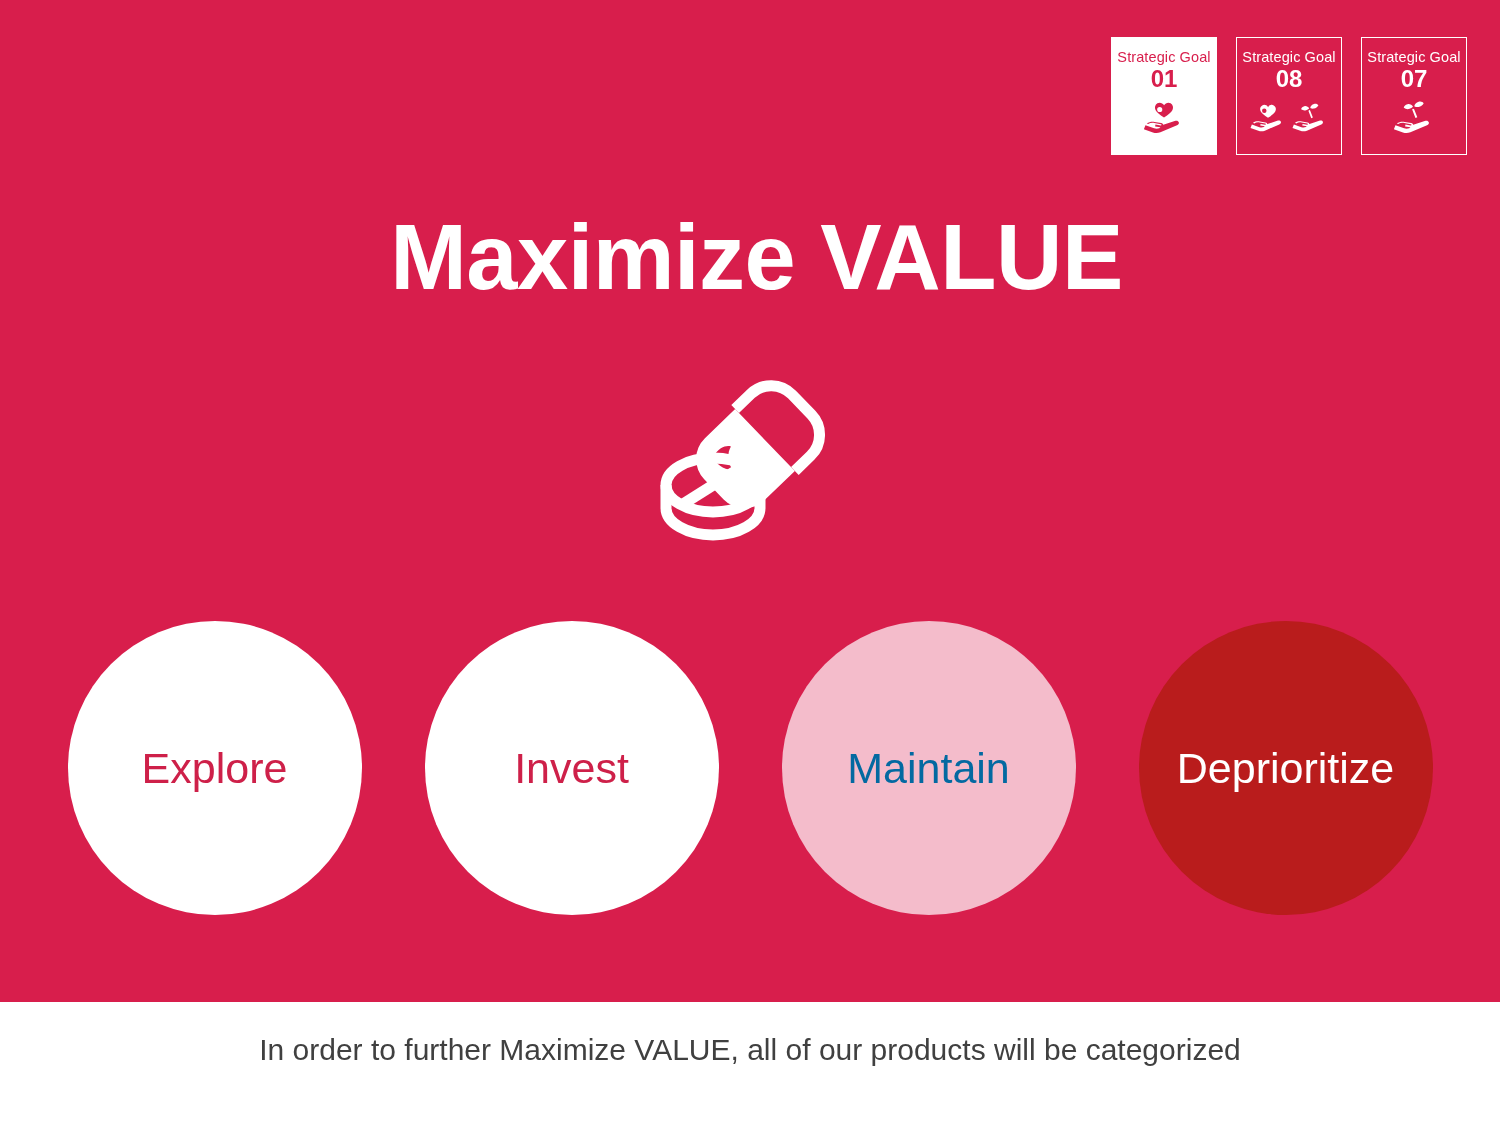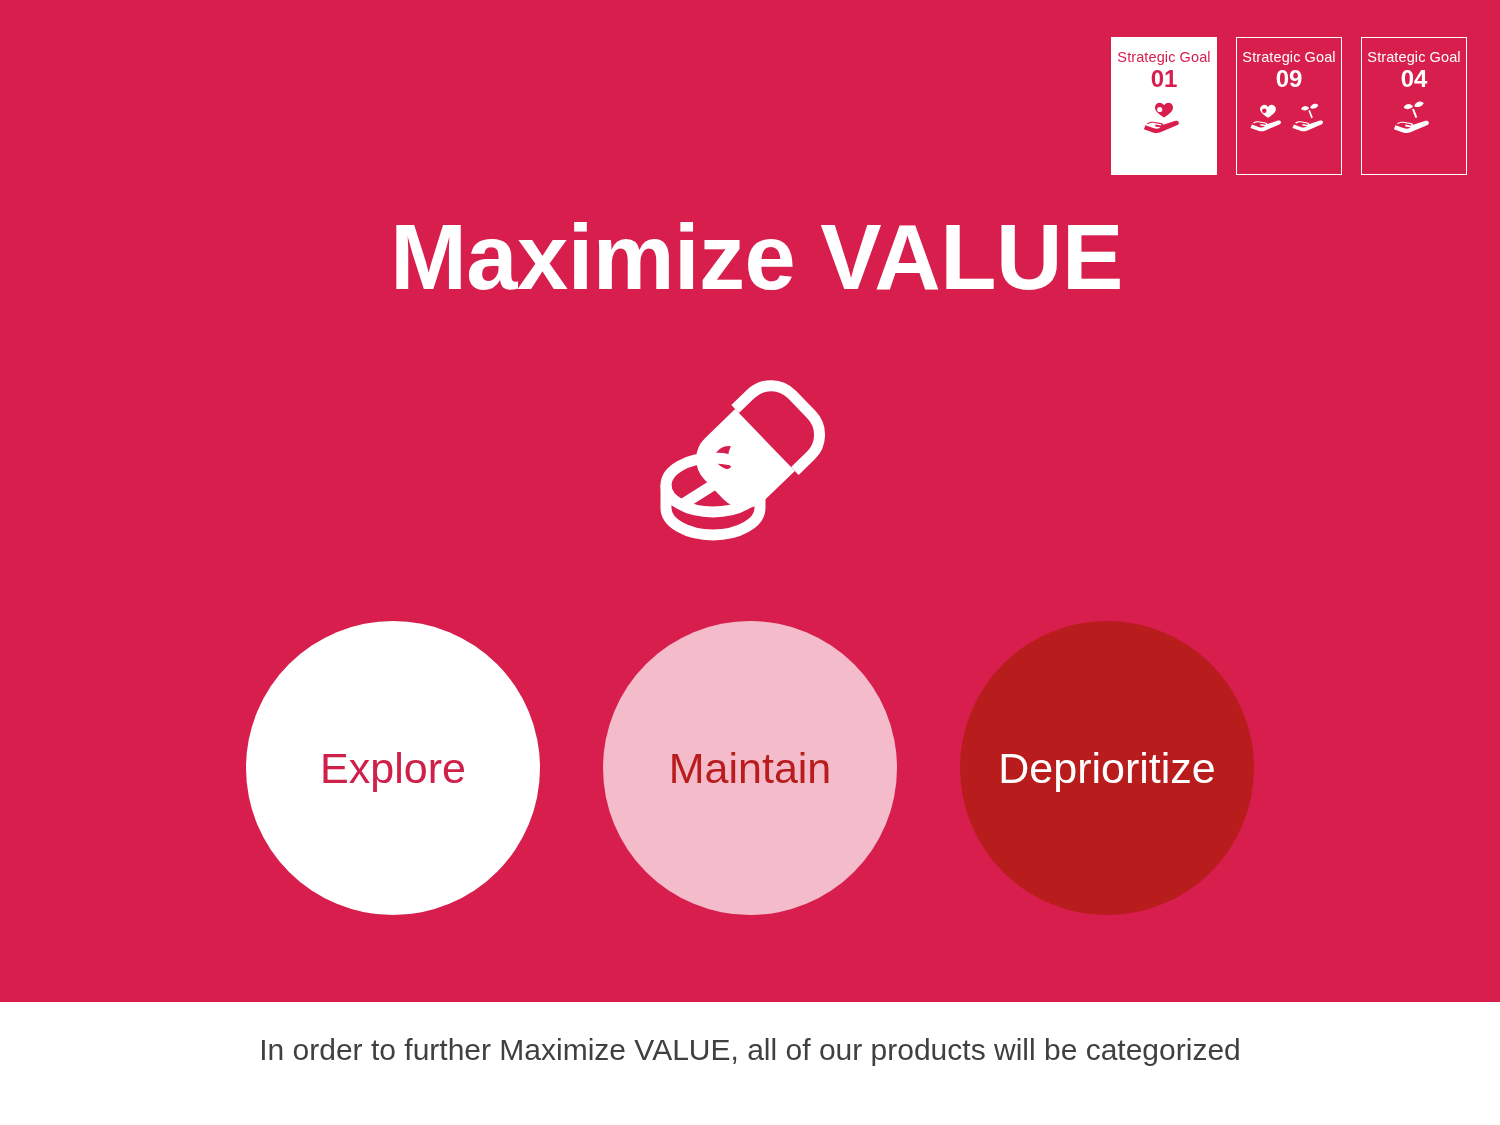--- a/index.html
+++ b/index.html
@@ -35,21 +35,21 @@
     position: absolute;
     top: 37px;
     right: 33px;
     display: flex;
     flex-direction: row;
     align-items: flex-start;
     gap: 19px;
   }
   .badge {
     width: 106px;
-    height: 138px;
+    height: 118px;
     box-sizing: border-box;
     display: flex;
     flex-direction: column;
     align-items: center;
     justify-content: flex-start;
     padding-top: 11px;
   }
   .badge.filled {
     background: #ffffff;
     border: 1px solid #ffffff;
@@ -175,21 +175,21 @@
             <path fill="#ffffff" d="M26.0 15.2a3.6 3.6 0 1 0 0.1 7.2 3.6 3.6 0 0 0-0.1-7.2z"></path>
             <path fill="#d81e4c" d="M8.0 38.0c3.4-2.1 7.2-2.7 11.0-2.0l9.0 1.7c2.0 0.4 3.3 2.0 3.0 3.6-0.3 1.6-2.0 2.6-4.0 2.3l-7.4-1.2 0.5-2.6 7.2 1.2c0.7 0.1 1.2-0.1 1.3-0.6 0.1-0.5-0.3-1.0-1.0-1.1l-9.0-1.7c-3.0-0.6-6.0-0.1-8.7 1.5z"></path>
             <path fill="#d81e4c" d="M30.0 40.5l18.0-6.0c2.0-0.7 4.0 0.2 4.6 1.9 0.6 1.7-0.5 3.6-2.5 4.4L27.0 50.6c-3.4 1.3-7.0 1.4-10.4 0.2L4.0 46.4l2.2-5.6 12.0 4.2c2.4 0.8 4.9 0.8 7.2-0.1z"></path>
           </svg>
         </span>
       </div>
     </div>
 
     <div class="badge outlined">
       <div class="badge-label">Strategic Goal</div>
-      <div class="badge-number">09</div>
+      <div class="badge-number">08</div>
       <div class="badge-icons">
         <span>
           <svg width="40" height="40" viewBox="0 0 64 64" aria-hidden="true">
             <path fill="#ffffff" d="M32.2 13.0c-2.2-3.4-6.2-4.6-9.4-2.8-3.2 1.8-4.3 5.9-2.6 9.2 1.6 3.1 5.6 6.6 11.8 10.6 6.2-4.0 10.2-7.5 11.8-10.6 1.7-3.3 0.6-7.4-2.6-9.2-3.2-1.8-7.2-0.6-9.0 2.8z"></path>
             <path fill="#d81e4c" d="M26.0 15.2a3.6 3.6 0 1 0 0.1 7.2 3.6 3.6 0 0 0-0.1-7.2z"></path>
             <path fill="#ffffff" d="M8.0 38.0c3.4-2.1 7.2-2.7 11.0-2.0l9.0 1.7c2.0 0.4 3.3 2.0 3.0 3.6-0.3 1.6-2.0 2.6-4.0 2.3l-7.4-1.2 0.5-2.6 7.2 1.2c0.7 0.1 1.2-0.1 1.3-0.6 0.1-0.5-0.3-1.0-1.0-1.1l-9.0-1.7c-3.0-0.6-6.0-0.1-8.7 1.5z"></path>
             <path fill="#ffffff" d="M30.0 40.5l18.0-6.0c2.0-0.7 4.0 0.2 4.6 1.9 0.6 1.7-0.5 3.6-2.5 4.4L27.0 50.6c-3.4 1.3-7.0 1.4-10.4 0.2L4.0 46.4l2.2-5.6 12.0 4.2c2.4 0.8 4.9 0.8 7.2-0.1z"></path>
           </svg>
         </span>
         <span>
@@ -199,21 +199,21 @@
             <path fill="#ffffff" d="M30.4 17.8c0.7-0.3 1.5 0.0 1.8 0.7l4.4 11.2-2.6 1.0-4.3-11.1c-0.3-0.7 0.0-1.5 0.7-1.8z"></path>
             <path fill="#ffffff" d="M8.0 38.0c3.4-2.1 7.2-2.7 11.0-2.0l9.0 1.7c2.0 0.4 3.3 2.0 3.0 3.6-0.3 1.6-2.0 2.6-4.0 2.3l-7.4-1.2 0.5-2.6 7.2 1.2c0.7 0.1 1.2-0.1 1.3-0.6 0.1-0.5-0.3-1.0-1.0-1.1l-9.0-1.7c-3.0-0.6-6.0-0.1-8.7 1.5z"></path>
             <path fill="#ffffff" d="M30.0 40.5l18.0-6.0c2.0-0.7 4.0 0.2 4.6 1.9 0.6 1.7-0.5 3.6-2.5 4.4L27.0 50.6c-3.4 1.3-7.0 1.4-10.4 0.2L4.0 46.4l2.2-5.6 12.0 4.2c2.4 0.8 4.9 0.8 7.2-0.1z"></path>
           </svg>
         </span>
       </div>
     </div>
 
     <div class="badge outlined">
       <div class="badge-label">Strategic Goal</div>
-      <div class="badge-number">04</div>
+      <div class="badge-number">07</div>
       <div class="badge-icons">
         <span>
           <svg width="46" height="46" viewBox="0 0 64 64" aria-hidden="true">
             <path fill="#ffffff" d="M32.4 14.2c0.4-3.0 2.8-5.4 6.0-6.2 3.2-0.8 6.0 0.3 7.0 2.4-1.6 2.6-4.0 4.3-7.0 4.9-2.0 0.4-4.0 0.1-6.0-1.1z"></path>
             <path fill="#ffffff" d="M30.6 15.0c-1.4-2.7-4.4-4.2-7.6-3.6-3.2 0.6-5.2 2.8-5.2 5.1 2.4 1.7 5.2 2.2 8.0 1.4 1.9-0.5 3.5-1.5 4.8-2.9z"></path>
             <path fill="#ffffff" d="M30.4 17.8c0.7-0.3 1.5 0.0 1.8 0.7l4.4 11.2-2.6 1.0-4.3-11.1c-0.3-0.7 0.0-1.5 0.7-1.8z"></path>
             <path fill="#ffffff" d="M8.0 38.0c3.4-2.1 7.2-2.7 11.0-2.0l9.0 1.7c2.0 0.4 3.3 2.0 3.0 3.6-0.3 1.6-2.0 2.6-4.0 2.3l-7.4-1.2 0.5-2.6 7.2 1.2c0.7 0.1 1.2-0.1 1.3-0.6 0.1-0.5-0.3-1.0-1.0-1.1l-9.0-1.7c-3.0-0.6-6.0-0.1-8.7 1.5z"></path>
             <path fill="#ffffff" d="M30.0 40.5l18.0-6.0c2.0-0.7 4.0 0.2 4.6 1.9 0.6 1.7-0.5 3.6-2.5 4.4L27.0 50.6c-3.4 1.3-7.0 1.4-10.4 0.2L4.0 46.4l2.2-5.6 12.0 4.2c2.4 0.8 4.9 0.8 7.2-0.1z"></path>
           </svg>
         </span>
@@ -241,21 +241,24 @@
         <path d="M11 117 v23 a47 27 0 0 0 94 0 v-23"></path>
         <line x1="25" y1="138" x2="90" y2="97"></line>
       </g>
     </svg>
   </div>
 
   <div class="circles">
     <div class="circle" style="background: rgb(255, 255, 255); color: rgb(206, 32, 73);">
       <span>Explore</span>
     </div>
-    <div class="circle" style="background: rgb(244, 188, 203); color: #b91c1c;">
+    <div class="circle" style="background: rgb(255, 255, 255); color: rgb(206, 32, 73);">
+      <span>Invest</span>
+    </div>
+    <div class="circle" style="background: rgb(244, 188, 203); color: #0369a1;">
       <span>Maintain</span>
     </div>
     <div class="circle" style="background: #b91c1c; color: rgb(255, 255, 255);">
       <span>Deprioritize</span>
     </div>
   </div>
 
   <div class="footer">
     <div class="footer-line">In order to further Maximize VALUE, all of our products will be categorized</div>
   </div>

